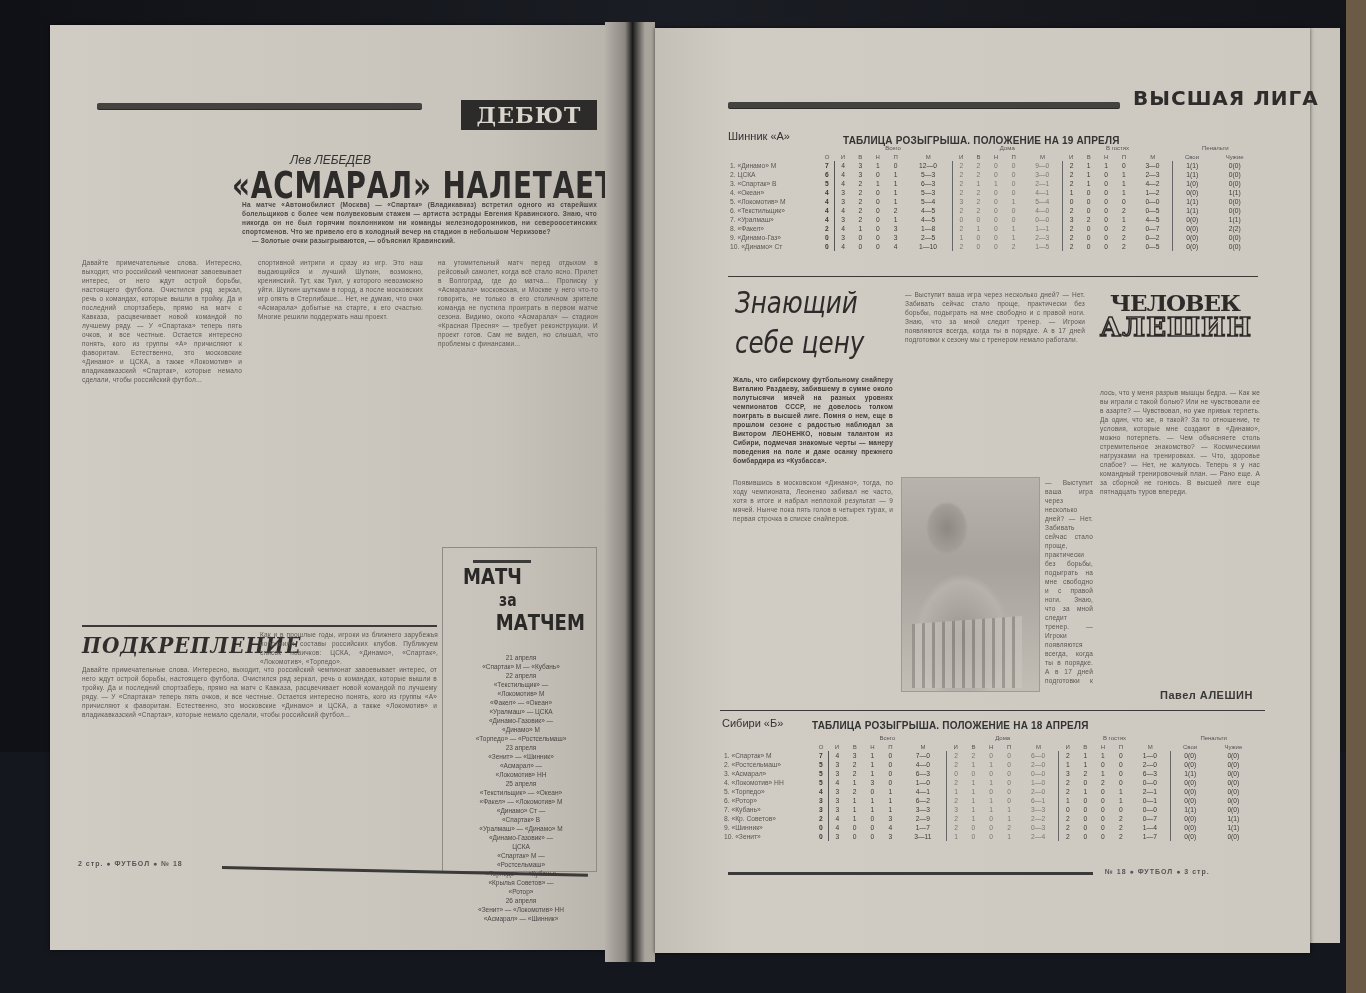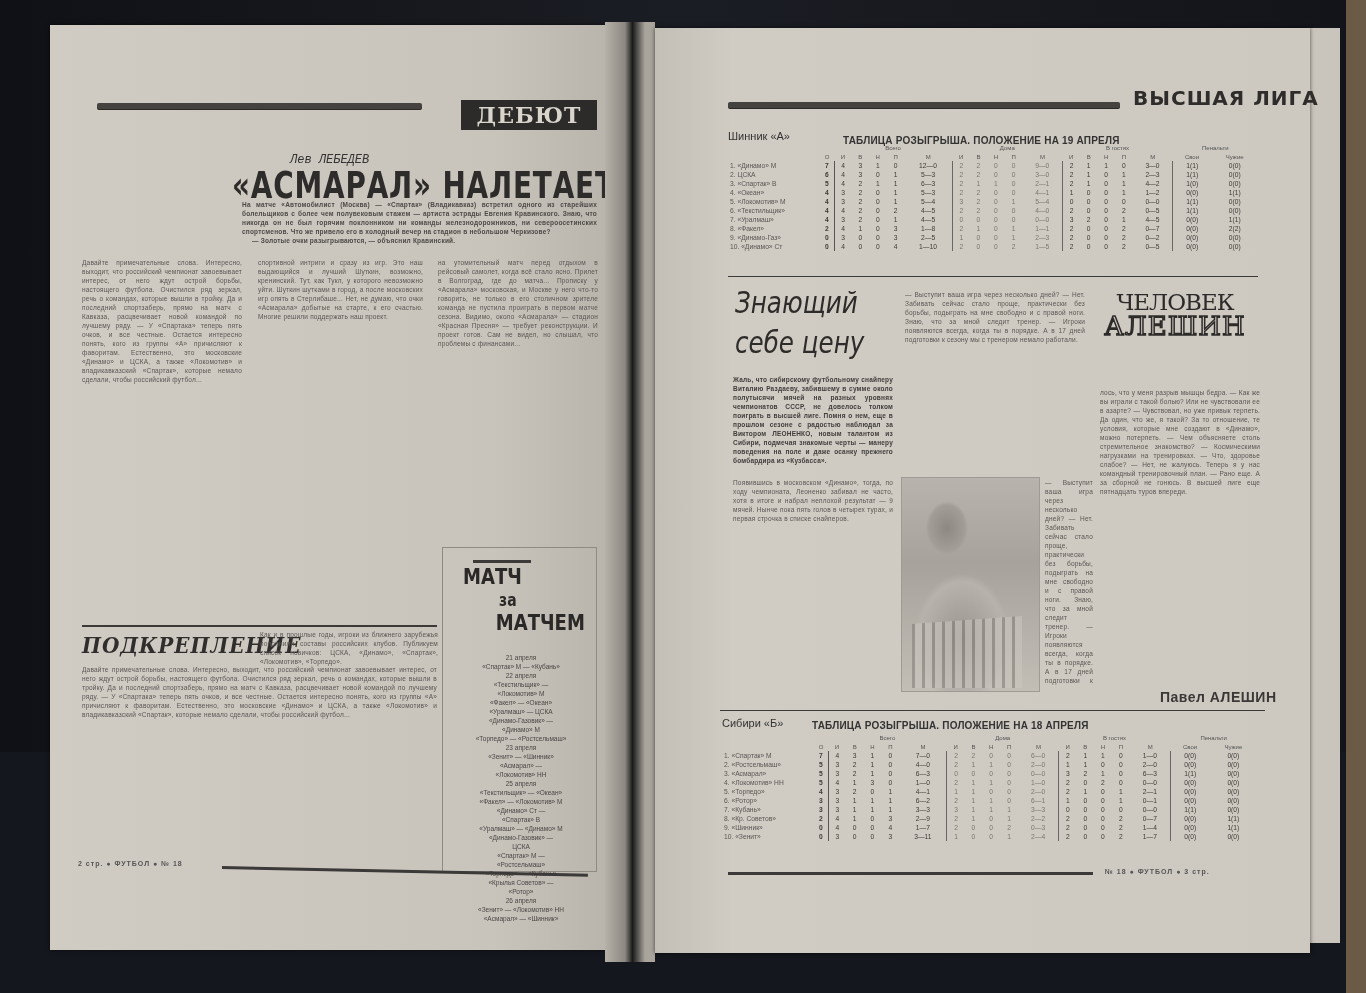--- a/index.html
+++ b/index.html
@@ -10,21 +10,21 @@
 .page.left{left:50px;top:25px;width:555px;height:925px;background:linear-gradient(90deg,#d0cbc3 0%,#c8c3bb 80%,#b9b4ac 100%)}
 .page.right{left:655px;top:28px;width:655px;height:925px;background:linear-gradient(90deg,#c3beb6 0%,#d0cbc3 12%,#cdc8c0 100%)}
 .edge{position:absolute;left:1305px;top:28px;width:35px;height:915px;background:#c9c4bc}
 .gutter{position:absolute;left:605px;top:22px;width:50px;height:940px;background:linear-gradient(90deg,#b6b1a9,#8c8881 40%,#1a1a1a 55%,#a9a49c 80%)}
 .abs{position:absolute}
 .rule{position:absolute;background:#3b3a38}
 .rule.thin{height:2px}
 .rule.thick{height:6px;border-radius:2px;background:#454340;box-shadow:0 1px 0 #2a2927}
 .blur{color:#5a5652;font-size:6.5px;line-height:9px;letter-spacing:.2px;filter:blur(.35px);text-align:justify;overflow:hidden}
 .debut{position:absolute;left:461px;top:100px;width:136px;height:30px;background:#2c2b29;color:#d9d4cc;font-family:"DejaVu Serif",serif;font-weight:bold;font-size:22px;text-align:center;line-height:30px;letter-spacing:1px}
-.author{position:absolute;left:290px;top:153px;font-family:Liberation Mono, monospace;font-style:italic;font-size:12px;color:#333}
+.author{position:absolute;left:290px;top:153px;font-family:Liberation Sans, sans-serif;font-style:italic;font-size:12px;color:#333}
 .headline{position:absolute;left:232px;top:150px;font-family:"DejaVu Sans",sans-serif;font-weight:bold;font-size:34px;color:#2e2c2a;letter-spacing:1px;transform:scaleY(1.1) scaleX(.82);transform-origin:left top;white-space:nowrap}
 .logo{position:absolute;left:95px;top:148px;width:110px;height:120px}
 .ball{position:absolute;left:4px;top:0;width:92px;height:92px;border-radius:50%;border:2px solid #2a2927;background:radial-gradient(circle at 50% 40%,#d5d0c8 0 35%,#c5c0b8 36%)}
 .ball .cap{position:absolute;left:18px;top:12px;font-size:7px;font-weight:bold;color:#e3ded6;background:#3a3836;padding:1px 4px;border-radius:3px}
 .ball .cap2{position:absolute;left:22px;top:32px;font-size:7px;color:#3a3836;font-weight:bold}
 .champ{position:absolute;left:0;top:62px;font-family:"DejaVu Sans",sans-serif;font-weight:bold;font-size:22px;line-height:22px;color:#2a2927;transform:scaleX(.72);transform-origin:left top;white-space:nowrap}
 .podkr{position:absolute;left:82px;top:633px;font-family:"DejaVu Serif",serif;font-style:italic;font-weight:bold;font-size:20px;color:#302e2c;letter-spacing:1px;transform:scaleY(1.1)}
 .matchbox{position:absolute;left:442px;top:547px;width:155px;height:325px;border:1px solid #8e8a84}
 .mtitle{position:absolute;left:20px;top:12px;font-family:"DejaVu Sans",sans-serif;font-weight:bold;font-size:22px;line-height:22px;color:#2a2927;transform:scaleX(.82);transform-origin:left top}
 .mtitle div{margin-bottom:1px}
@@ -34,30 +34,30 @@
 .grp{position:absolute;font-size:11px;color:#333}
 .tbltitle{position:absolute;font-size:10px;color:#333;font-weight:bold;letter-spacing:.2px}
 table.st{position:absolute;border-collapse:collapse;font-size:6.7px;color:#3c3a37}
 table.st td,table.st th{padding:0 2px;height:9px;text-align:center;font-weight:normal;white-space:nowrap}
 table.st th{font-size:6px;color:#555}
 table.st td.team{text-align:left;width:92px;color:#5a5652}
 table.st td.pts{font-weight:bold;border-right:1px solid #555;width:14px}
 table.st td.sep{border-right:1px solid #666}
 table.st .faint{color:#7a7672}
 .znayu{position:absolute;left:735px;top:283px;font-family:"DejaVu Sans",sans-serif;font-style:italic;font-size:30px;line-height:40px;color:#2e2c2a;transform:scaleX(.82);transform-origin:left top}
-.chel{position:absolute;left:1100px;top:289px;width:150px;text-align:center;font-family:"DejaVu Serif",serif;font-weight:normal;color:#2d2b29}
+.chel{position:absolute;left:1100px;top:289px;width:150px;text-align:center;font-family:"DejaVu Serif",serif;font-weight:bold;color:#2d2b29}
 .chel .a{font-size:23px;letter-spacing:-1px}
 .chel .b{font-size:26px;letter-spacing:1px;color:#cdc8c0;-webkit-text-stroke:1.5px #2d2b29;margin-top:-4px}
 .photo{position:absolute;left:901px;top:477px;width:139px;height:215px;background:
  radial-gradient(ellipse 30px 38px at 45px 50px,#8d8882 0%,#a29d96 60%,transparent 70%),
  radial-gradient(ellipse 60px 80px at 60px 160px,#9a958e 0%,#b7b2ab 70%,transparent 80%),
  linear-gradient(180deg,#b8b3ac,#a7a29b 40%,#c2bdb5);
  border:1px solid #9f9a93}
 .photo .stripes{position:absolute;left:10px;top:130px;width:110px;height:80px;background:repeating-linear-gradient(90deg,#807b75 0 3px,#cbc6be 3px 10px);opacity:.55;clip-path:polygon(0 20%,100% 10%,100% 100%,0 100%)}
-.sig{position:absolute;left:1160px;top:689px;font-size:14px;font-weight:bold;color:#3a3836;letter-spacing:.5px}
+.sig{position:absolute;left:1160px;top:689px;font-size:11px;font-weight:bold;color:#3a3836;letter-spacing:.5px}
 </style>
 </head>
 <body>
 
 <div class="stage">
   <div class="wood"></div>
   <div class="edge"></div>
 
   <div class="page left"></div>
 

